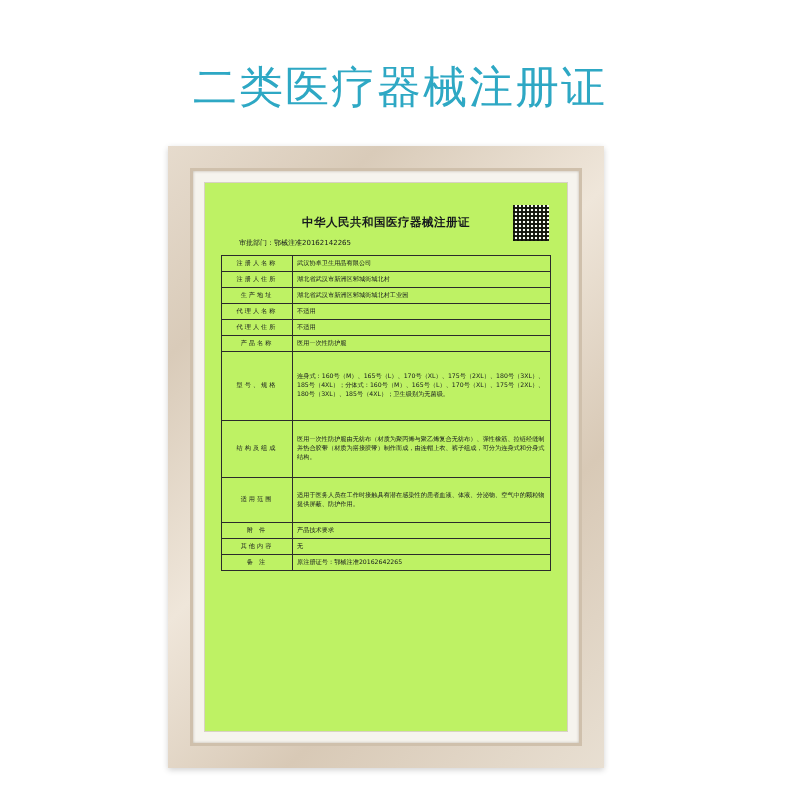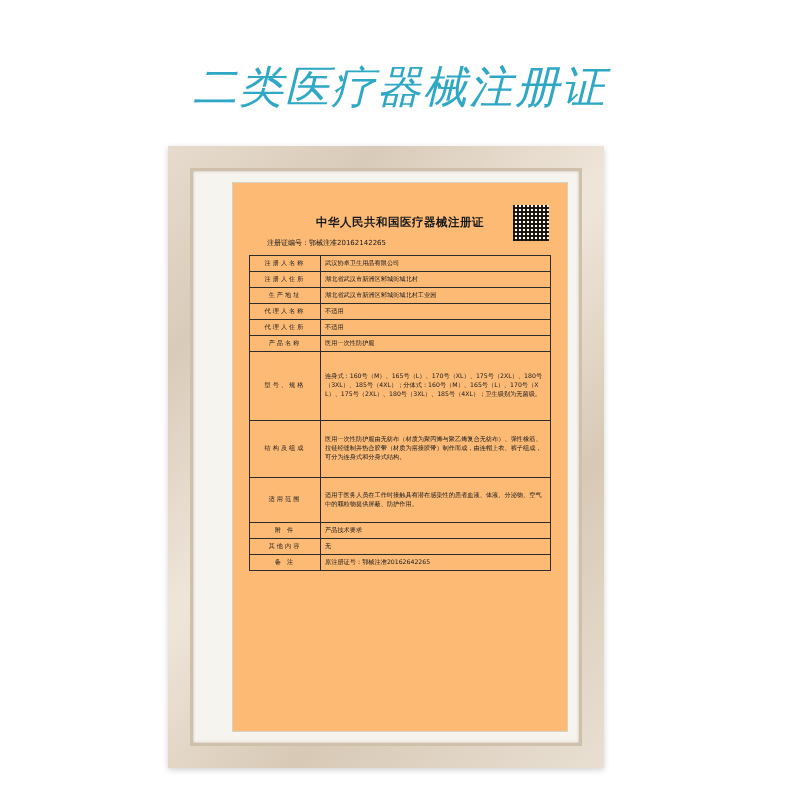--- a/index.html
+++ b/index.html
@@ -12,21 +12,20 @@
   }
   .page-title{
     position:absolute;
     top:58px;left:0;width:800px;
     text-align:center;
     font-size:44px;
     letter-spacing:2px;
     color:#2ea8c4;
     font-family:"DejaVu Sans", sans-serif;
     font-weight:400;
-    font-style:italic;
   }
   
   .frame{
     position:absolute;
     left:168px;top:146px;
     width:436px;height:622px;
     background:linear-gradient(135deg,#e6dbcd 0%,#d9cbb9 20%,#efe6da 45%,#d8c9b6 70%,#e8dfd2 100%);
     box-shadow:0 2px 6px rgba(0,0,0,0.18);
     padding:0;
     box-sizing:border-box;
@@ -40,25 +39,24 @@
   .mat{
     position:absolute;
     left:25px;top:25px;right:25px;bottom:25px;
     background:#f6f4ee;
     box-shadow:inset 0 0 3px rgba(120,105,85,0.45);
     box-sizing:border-box;
   }
   .paper{
     position:absolute;
     left:11px;top:11px;right:11px;bottom:11px;
-    background:#fdba74;
+    background:#bef264;
     border:1px solid #d8d2c4;
     box-sizing:border-box;
     overflow:hidden;
-    margin-left:28px;
   }
   .doc{
     position:absolute;
     left:16px;top:18px;right:16px;bottom:14px;
   }
   .doc-title{
     text-align:center;
     font-family:"DejaVu Sans", sans-serif;
     font-size:11.5px;
     font-weight:700;
@@ -160,21 +158,21 @@
   <div class="frame-inner-bevel"></div>
   <div class="mat">
     <div class="paper">
       <div class="doc">
 
         <div class="qr"></div>
 
         <div class="doc-title">中华人民共和国医疗器械注册证</div>
 
         <div class="doc-regline">
-          <span>注册证编号：</span><b>鄂械注准20162142265</b>
+          <span>审批部门：</span><b>鄂械注准20162142265</b>
         </div>
 
         <table class="cert">
           <tbody>
             <tr>
               <td class="lbl">注册人名称</td>
               <td class="val">武汉协卓卫生用品有限公司</td>
             </tr>
             <tr>
               <td class="lbl">注册人住所</td>

